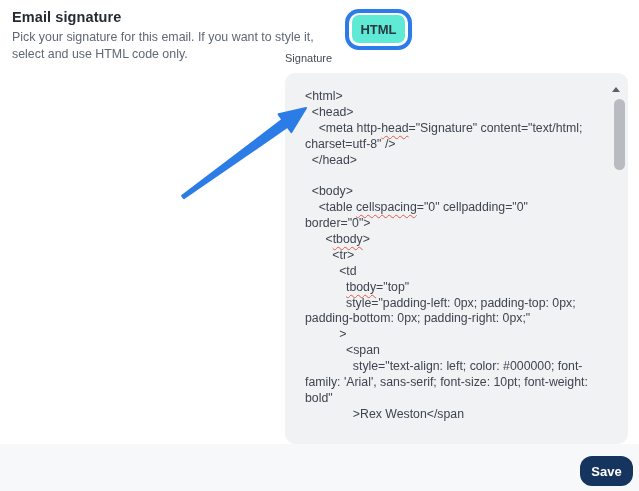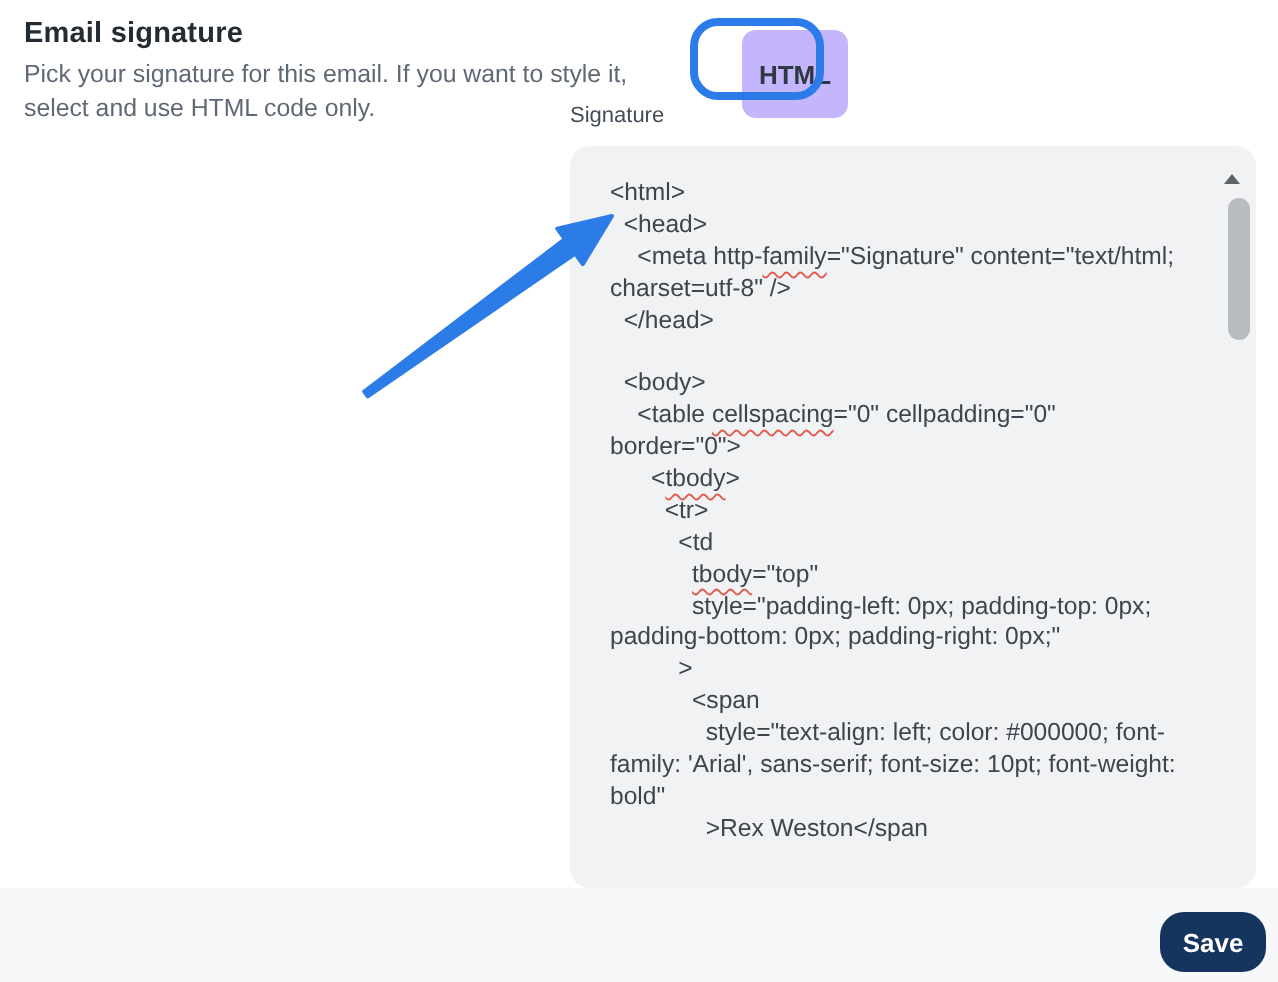--- a/index.html
+++ b/index.html
@@ -6,21 +6,21 @@
   html,body { width:639px; height:491px; }
   body { font-family:"Liberation Sans", sans-serif; background:#ffffff; position:relative; overflow:hidden; }
   .stage { position:absolute; left:0; top:0; width:639px; height:491px; background:#ffffff;text-decoration:underline; }
 
   
   .panel-title { position:absolute; left:12px; top:9px; font-size:14.5px; font-weight:700; color:#252b33; letter-spacing:.1px; }
   .panel-desc { position:absolute; left:12px; top:29px; font-size:12.4px; color:#5f6875; line-height:16.5px; white-space:nowrap; }
 
   
   .tab-richtext { position:absolute; left:285px; top:19px; width:58px; height:26px; background:#eef0f2; border:none; border-radius:7px; font-family:"Liberation Sans",sans-serif; font-size:12.8px; color:#5b6370; cursor:pointer; }
-  .tab-html { position:absolute; left:352px; top:15px; width:53px; height:44px; background:#c4b5fd; border:none; border-radius:7px; font-family:"Liberation Sans",sans-serif; font-size:13px; font-weight:600; color:#2e3744; cursor:pointer;margin-left:19px; }
+  .tab-html { position:absolute; left:352px; top:15px; width:53px; height:28px; background:#5eead4; border:none; border-radius:7px; font-family:"Liberation Sans",sans-serif; font-size:13px; font-weight:600; color:#2e3744; cursor:pointer; }
   .html-ring { position:absolute; left:345px; top:9px; width:67px; height:41px; border:4px solid #2b7ce8; border-radius:14px; pointer-events:none; z-index:6; }
 
   .sig-label { position:absolute; left:285px; top:52px; font-size:11px; font-weight:500; color:#434c58; }
 
   
   .editor { position:absolute; left:285px; top:73px; width:343px; height:371px; background:#f1f2f4; border-radius:10px; overflow:hidden; cursor:text; }
   .code { position:absolute; left:20px; top:16px; right:12px; font-size:12.3px; color:#3e454f; }
   .code-line { height:15.9px; line-height:15.9px; white-space:pre; }
   .sp-err { text-decoration:underline; text-decoration-style:wavy; text-decoration-color:#e25a4a; text-decoration-thickness:1px; text-underline-offset:3px; }
 
@@ -49,21 +49,21 @@
 
   <button class="tab-html">HTML</button>
   <div class="html-ring"></div>
 
   <div class="sig-label">Signature</div>
 
   <div class="editor">
     <div class="code" id="code-block">
         <div class="code-line"><span>&lt;html&gt;</span></div>
         <div class="code-line"><span>  &lt;head&gt;</span></div>
-        <div class="code-line"><span>    &lt;meta http-</span><span class="sp-err">family</span><span>="Signature" content="text/html;</span></div>
+        <div class="code-line"><span>    &lt;meta http-</span><span class="sp-err">head</span><span>="Signature" content="text/html;</span></div>
         <div class="code-line"><span>charset=utf-8" /&gt;</span></div>
         <div class="code-line"><span>  &lt;/head&gt;</span></div>
         <div class="code-line">&nbsp;</div>
         <div class="code-line"><span>  &lt;body&gt;</span></div>
         <div class="code-line"><span>    &lt;table </span><span class="sp-err">cellspacing</span><span>="0" cellpadding="0"</span></div>
         <div class="code-line"><span>border="0"&gt;</span></div>
         <div class="code-line"><span>      &lt;</span><span class="sp-err">tbody</span><span>&gt;</span></div>
         <div class="code-line"><span>        &lt;tr&gt;</span></div>
         <div class="code-line"><span>          &lt;td</span></div>
         <div class="code-line"><span>            </span><span class="sp-err">tbody</span><span>="top"</span></div>

